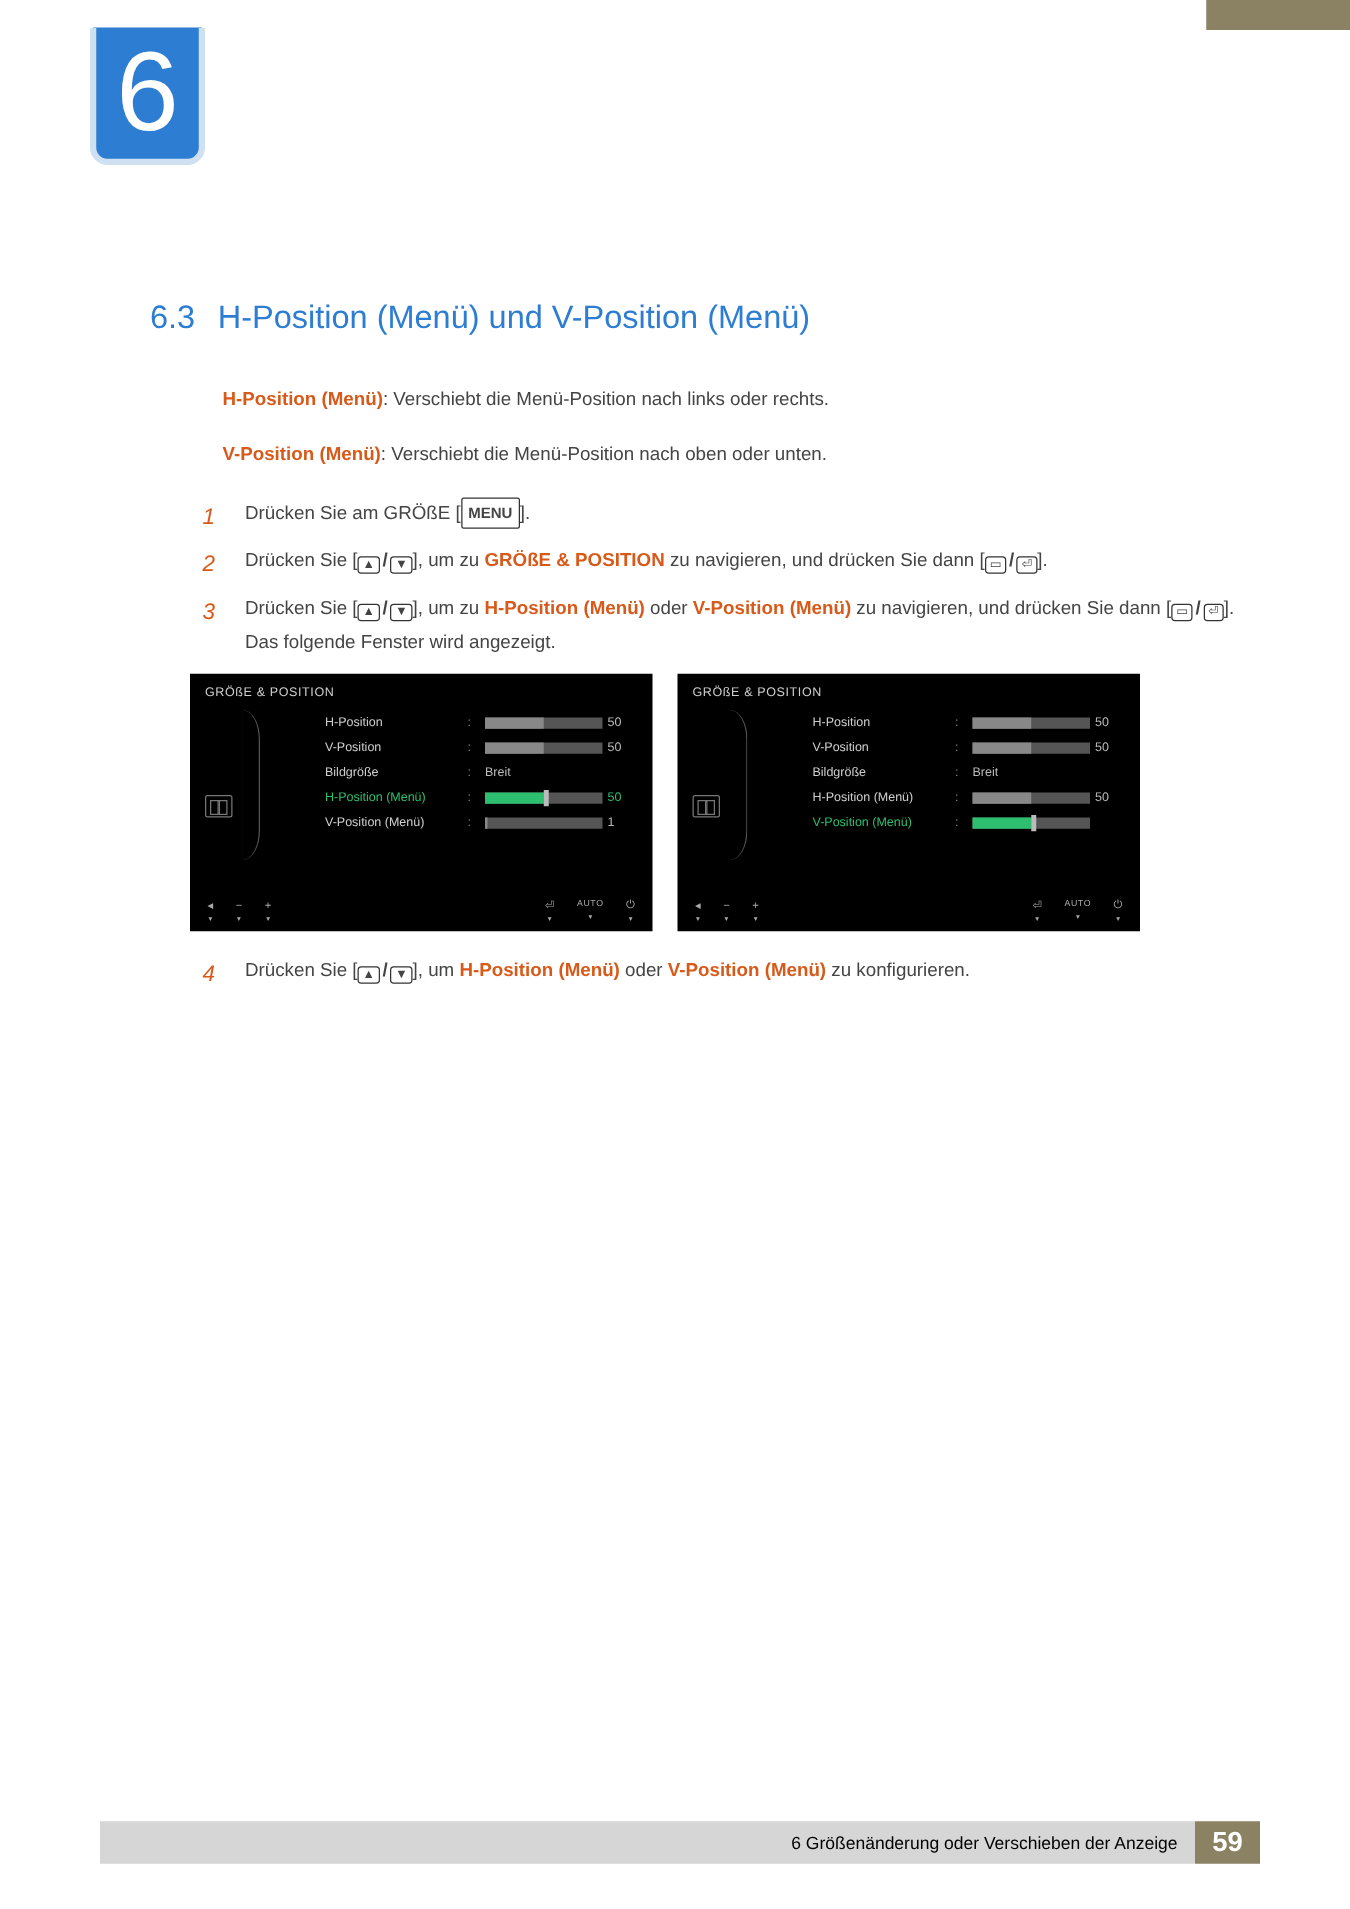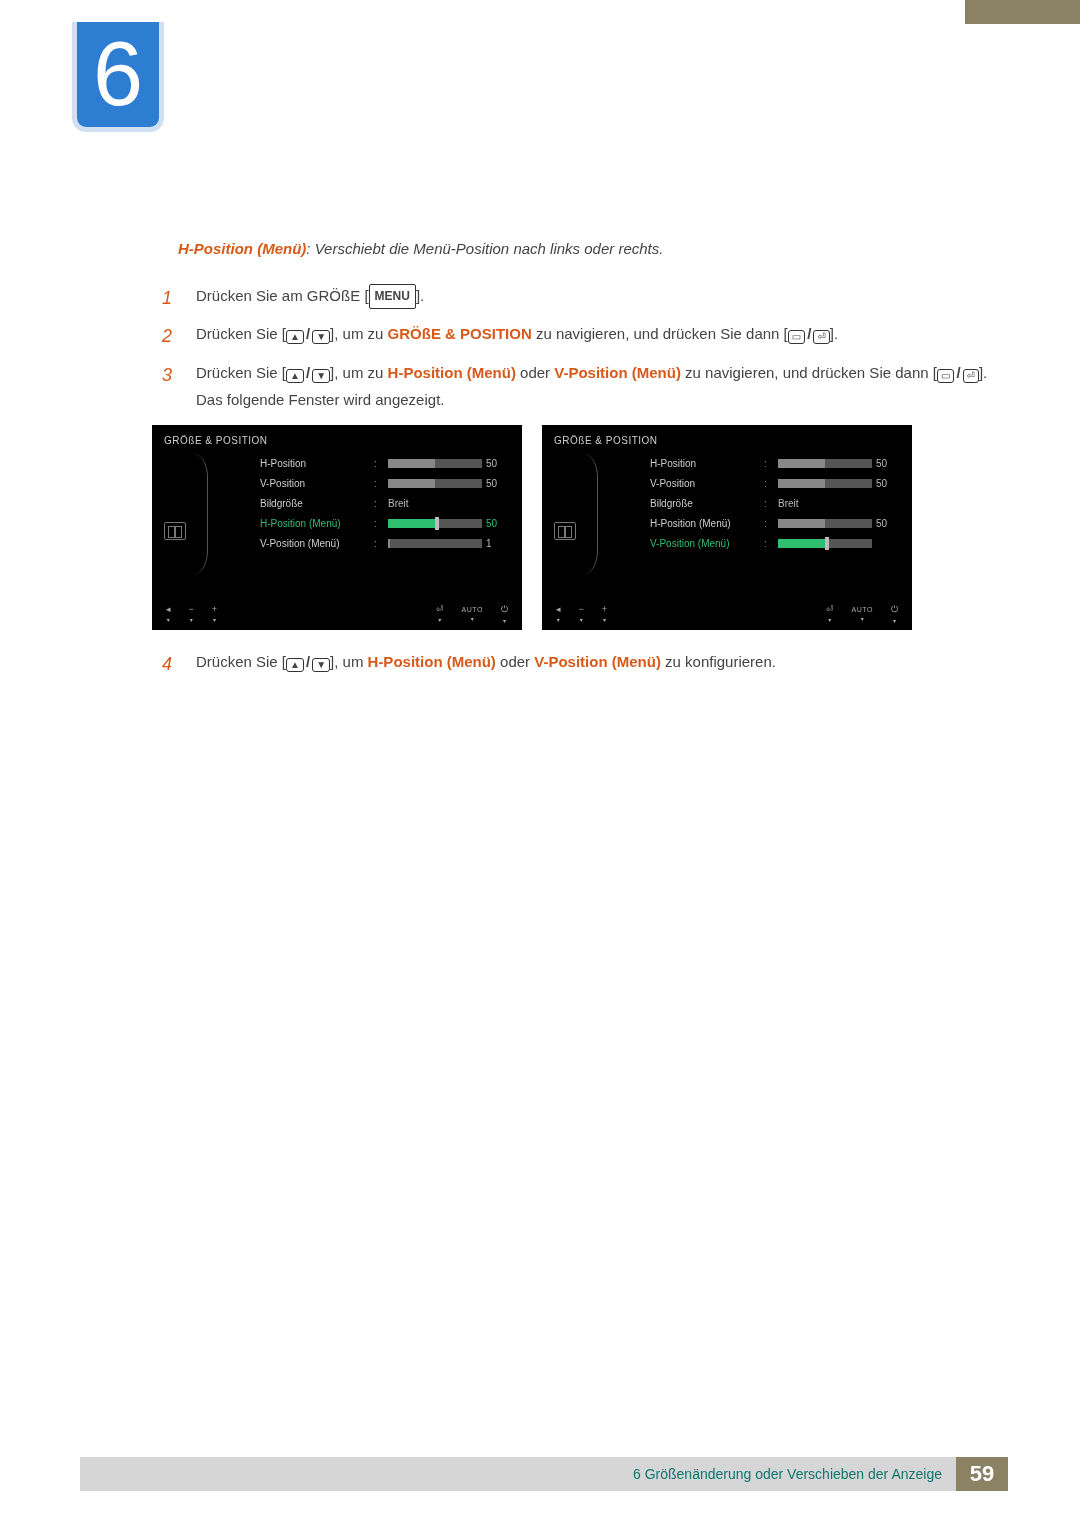--- a/index.html
+++ b/index.html
@@ -56,21 +56,20 @@
     font-size: 26px;
     font-weight: 400;
     margin-bottom: 40px;
   }
   .section-number { margin-right: 18px; }
   .para {
     font-size: 15px;
     color: #444;
     margin: 0 0 22px 58px;
     line-height: 1.45;
-    font-style: italic;
   }
   .em-orange { color: #d85a1a; font-weight: 700; }
   .subsection-heading {
     color: #2d7dd2;
     font-size: 18px;
     font-weight: 400;
     margin: 30px 0 22px 12px;
   }
   .sub-number { margin-right: 14px; }
   .steps {
@@ -206,21 +205,21 @@
     align-items: stretch;
   }
   .footer-strip {
     flex: 1;
     margin-left: 80px;
     background: #d6d6d6;
     display: flex;
     align-items: center;
     justify-content: flex-end;
     padding-right: 14px;
-    color: #0f766e;
+    color: #000000;
     font-size: 14px;
     padding-left: 32px;
   }
   .footer-page {
     width: 52px;
     background: #8a8263;
     color: #fff;
     display: flex;
     align-items: center;
     justify-content: center;
@@ -232,23 +231,29 @@
 </head>
 <body>
 
 <div class="header-bar"></div>
 
 <div class="chapter-block">
   <div class="chapter-badge">6</div>
 </div>
 
 <div class="section">
+  <h2 class="section-heading">
+    <span class="section-number">6.3</span><span>H-Position (Menü) und V-Position (Menü)</span>
+  </h2>
 
   <p class="para">
     <span class="em-orange">H-Position (Menü)</span><span>: Verschiebt die Menü-Position nach links oder rechts.</span>
+  </p>
+  <p class="para">
+    <span class="em-orange">V-Position (Menü)</span><span>: Verschiebt die Menü-Position nach oben oder unten.</span>
   </p>
 
 
   <ol class="steps">
     <li>
       <span class="step-num">1</span>
       <span class="step-body">
         <span>Drücken Sie am GRÖßE [</span><span class="menu-label">MENU</span><span>].</span>
       </span>
     </li>

